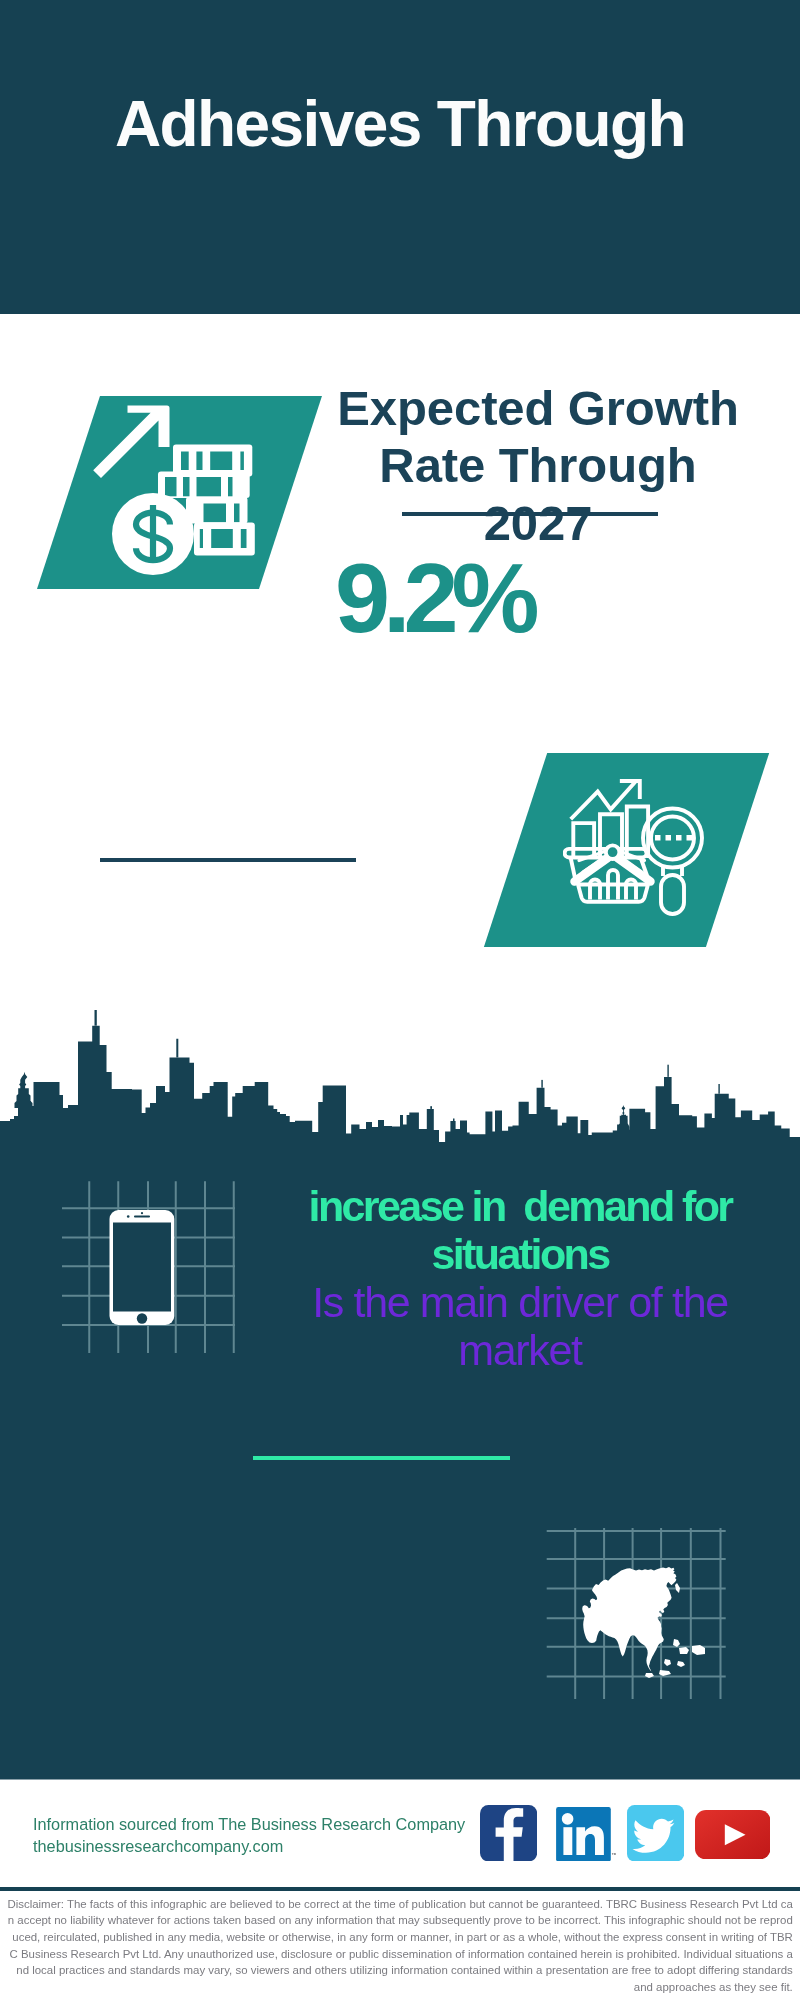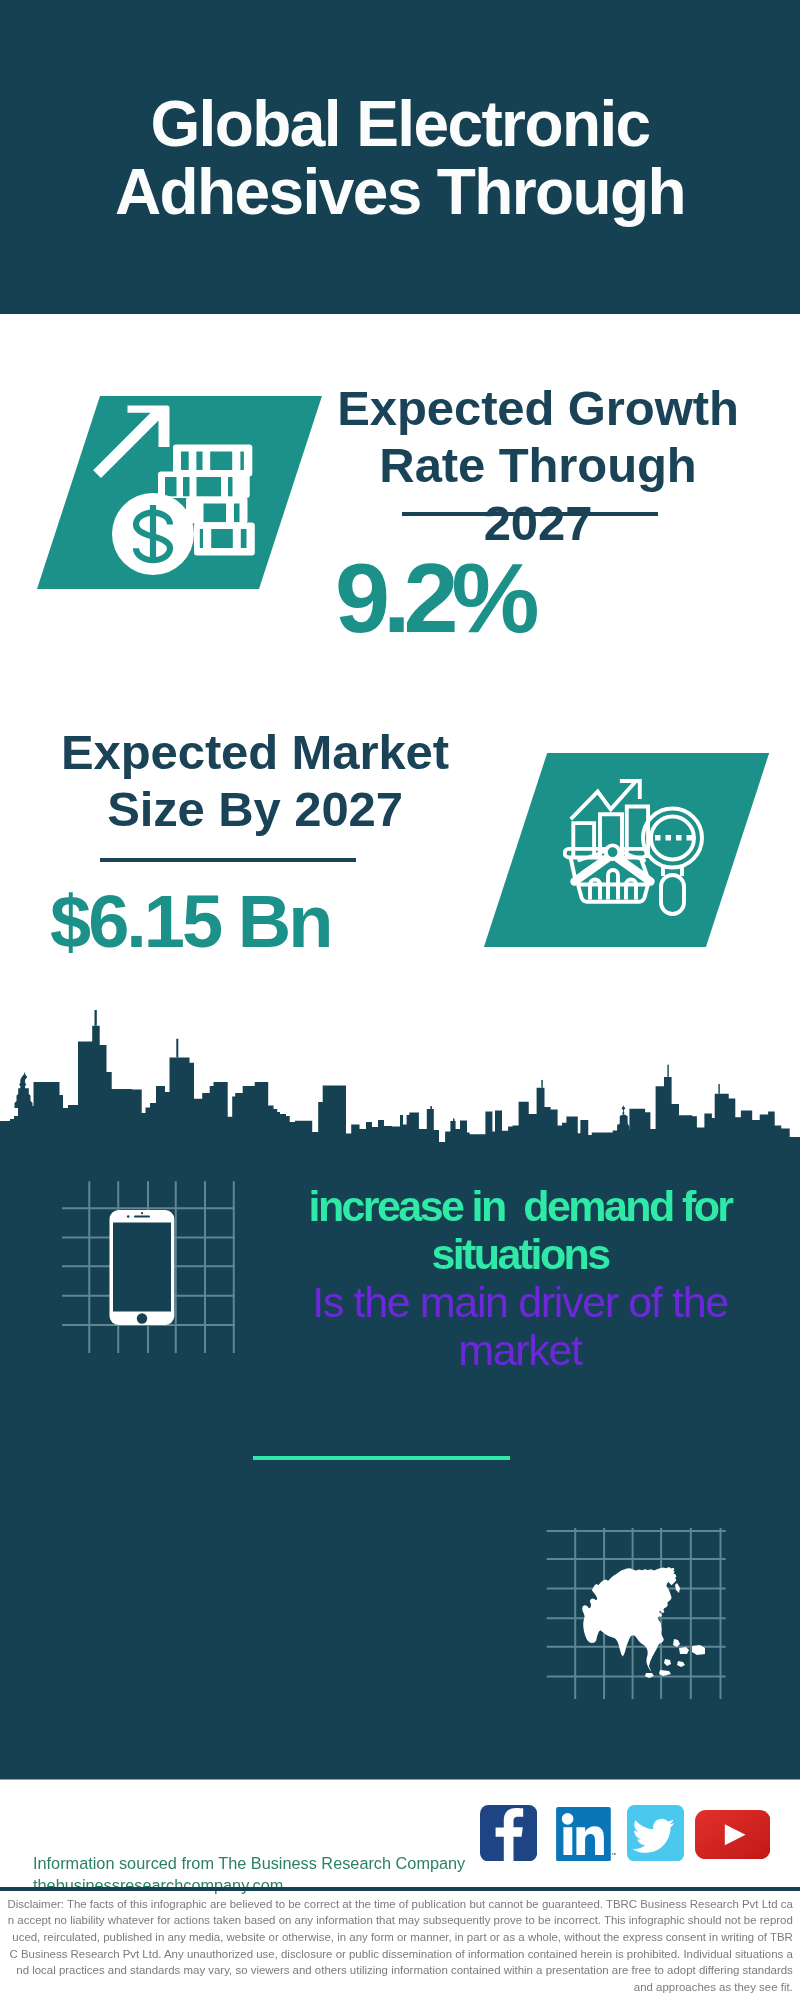--- a/index.html
+++ b/index.html
@@ -37,21 +37,20 @@
   #region-block .reg{letter-spacing:0.35px;}
   .sep{position:absolute;height:4px;background:#2fe9a6;}
 </style>
 </head>
 <body>
 
 <div class="page">
 
   <div class="header">
     <div class="header-title">
-      <div>Global Electronic</div>
       <div>Adhesives Through</div>
     </div>
   </div>
 
   <div class="white-band"></div>
 
   <div class="par" style="left:36.7px;top:396px;width:221.5px;height:193px;transform:skewX(-18.07deg);transform-origin:bottom left;">
   </div>
   <svg class="tile-icon" style="position:absolute;left:88px;top:398px;width:176px;height:186px;" viewBox="88 398 176 186">
 
@@ -93,26 +92,21 @@
     <rect x="149.9" y="505" width="6.2" height="58" fill="#1c9189"></rect>
   </svg>
 
   <div class="stat-label" style="left:328px;top:380px;width:420px;">
     <div>Expected Growth</div>
     <div>Rate Through 2027</div>
   </div>
   <div class="stat-rule" style="left:402px;top:511.5px;width:256px;height:4px;"></div>
   <div class="stat-value" style="left:335px;top:548px;width:400px;">9.2%</div>
 
-  <div class="stat-label" style="left:45px;top:724px;width:420px;">
-    <div>Expected Market</div>
-    <div>Size By 2027</div>
-  </div>
   <div class="stat-rule" style="left:100px;top:857.5px;width:256px;height:4px;"></div>
-  <div class="stat-value" style="left:50px;top:885px;width:400px;font-size:74px;line-height:74px;letter-spacing:-3px;">$6.15 Bn</div>
 
   <div class="par" style="left:483.9px;top:752.9px;width:222px;height:193.7px;transform:skewX(-18.07deg);transform-origin:bottom left;">
   </div>
   <svg class="tile-icon" style="position:absolute;left:563px;top:771px;width:155px;height:150px;" viewBox="563 771 155 150">
     <g fill="none" stroke="#ffffff" stroke-width="3.9" stroke-linecap="square" stroke-linejoin="miter">
 
       <polyline points="572.1,817.8 597.7,791.6 610.7,809.4 634.5,782.7"></polyline>
       <polyline points="621.8,781 639.8,781 639.8,797"></polyline>
 
       <path d="M573.3,856 L573.3,823.1 L594.1,823.1 L594.1,856"></path>
@@ -223,21 +217,21 @@
       <path d="M665,1659 l5,1 l1,4 l-4,2 l-3,-3 Z"></path>
       <path d="M678,1661 l5,1 l2,3 l-4,2 l-4,-2 Z"></path>
       <path d="M660,1670 l9,1 l2,3 l-8,2 l-4,-2 Z"></path>
       <path d="M646,1673 l6,0 l2,3 l-5,2 l-4,-2 Z"></path>
       <path d="M677,1583 l3,5 l-1,5 l-3,-3 l-1,-5 Z"></path>
     </g>
   </svg>
 
   <div class="sep" style="left:253px;top:1456px;width:257px;"></div>
 
-  <div class="src-text" style="left:33px;top:1852px;width:470px;">
+  <div class="src-text" style="left:33px;top:1813px;width:470px;">
     <div>Information sourced from The Business Research Company</div>
     <div>thebusinessresearchcompany.com</div>
   </div>
 
   <div style="position:absolute;left:0;top:0;">
 
     <svg style="position:absolute;left:479.7px;top:1805px;width:57.2px;height:56.4px;" viewBox="0 0 57.2 56.4">
       <rect x="0" y="0" width="57.2" height="56.4" rx="8.4" fill="#1e4484"></rect>
       <path d="M33.5,56.4 L33.5,31.7 L41.6,31.7 L42.8,22.3 L33.5,22.3 L33.5,16.3
                c0,-2.7 0.8,-4.6 4.7,-4.6 l5,0 L43.2,3.3 c-0.9,-0.1 -3.8,-0.4 -7.3,-0.4

